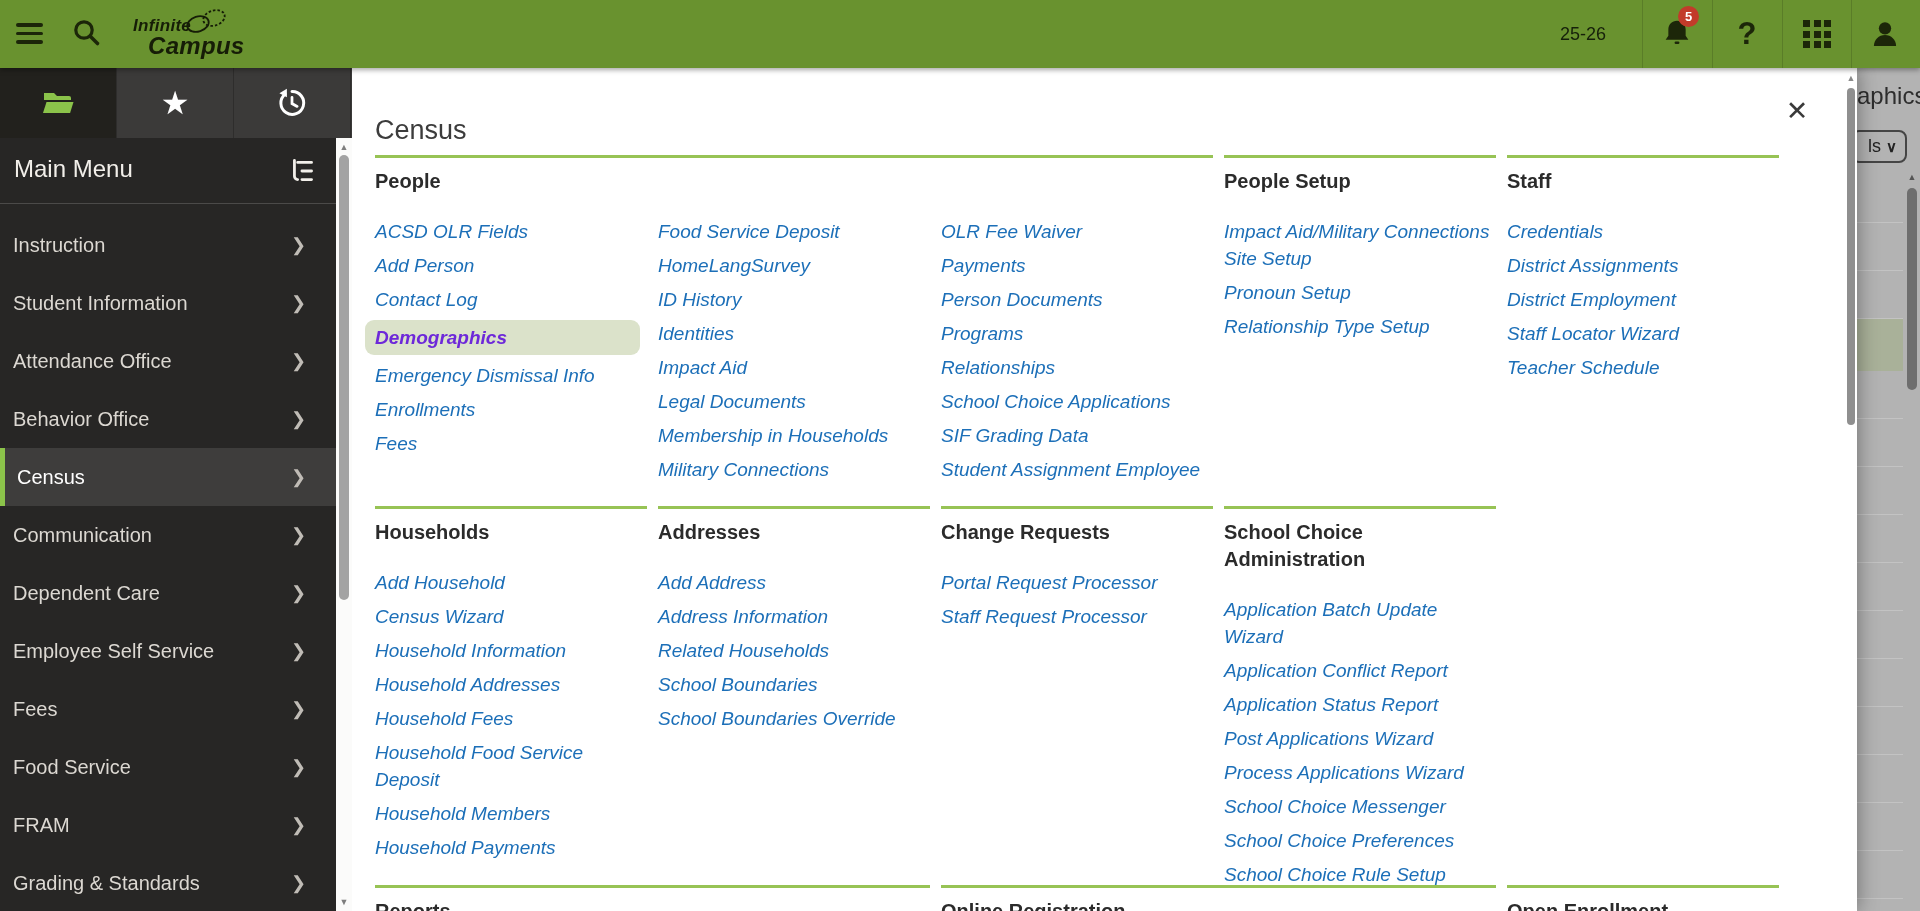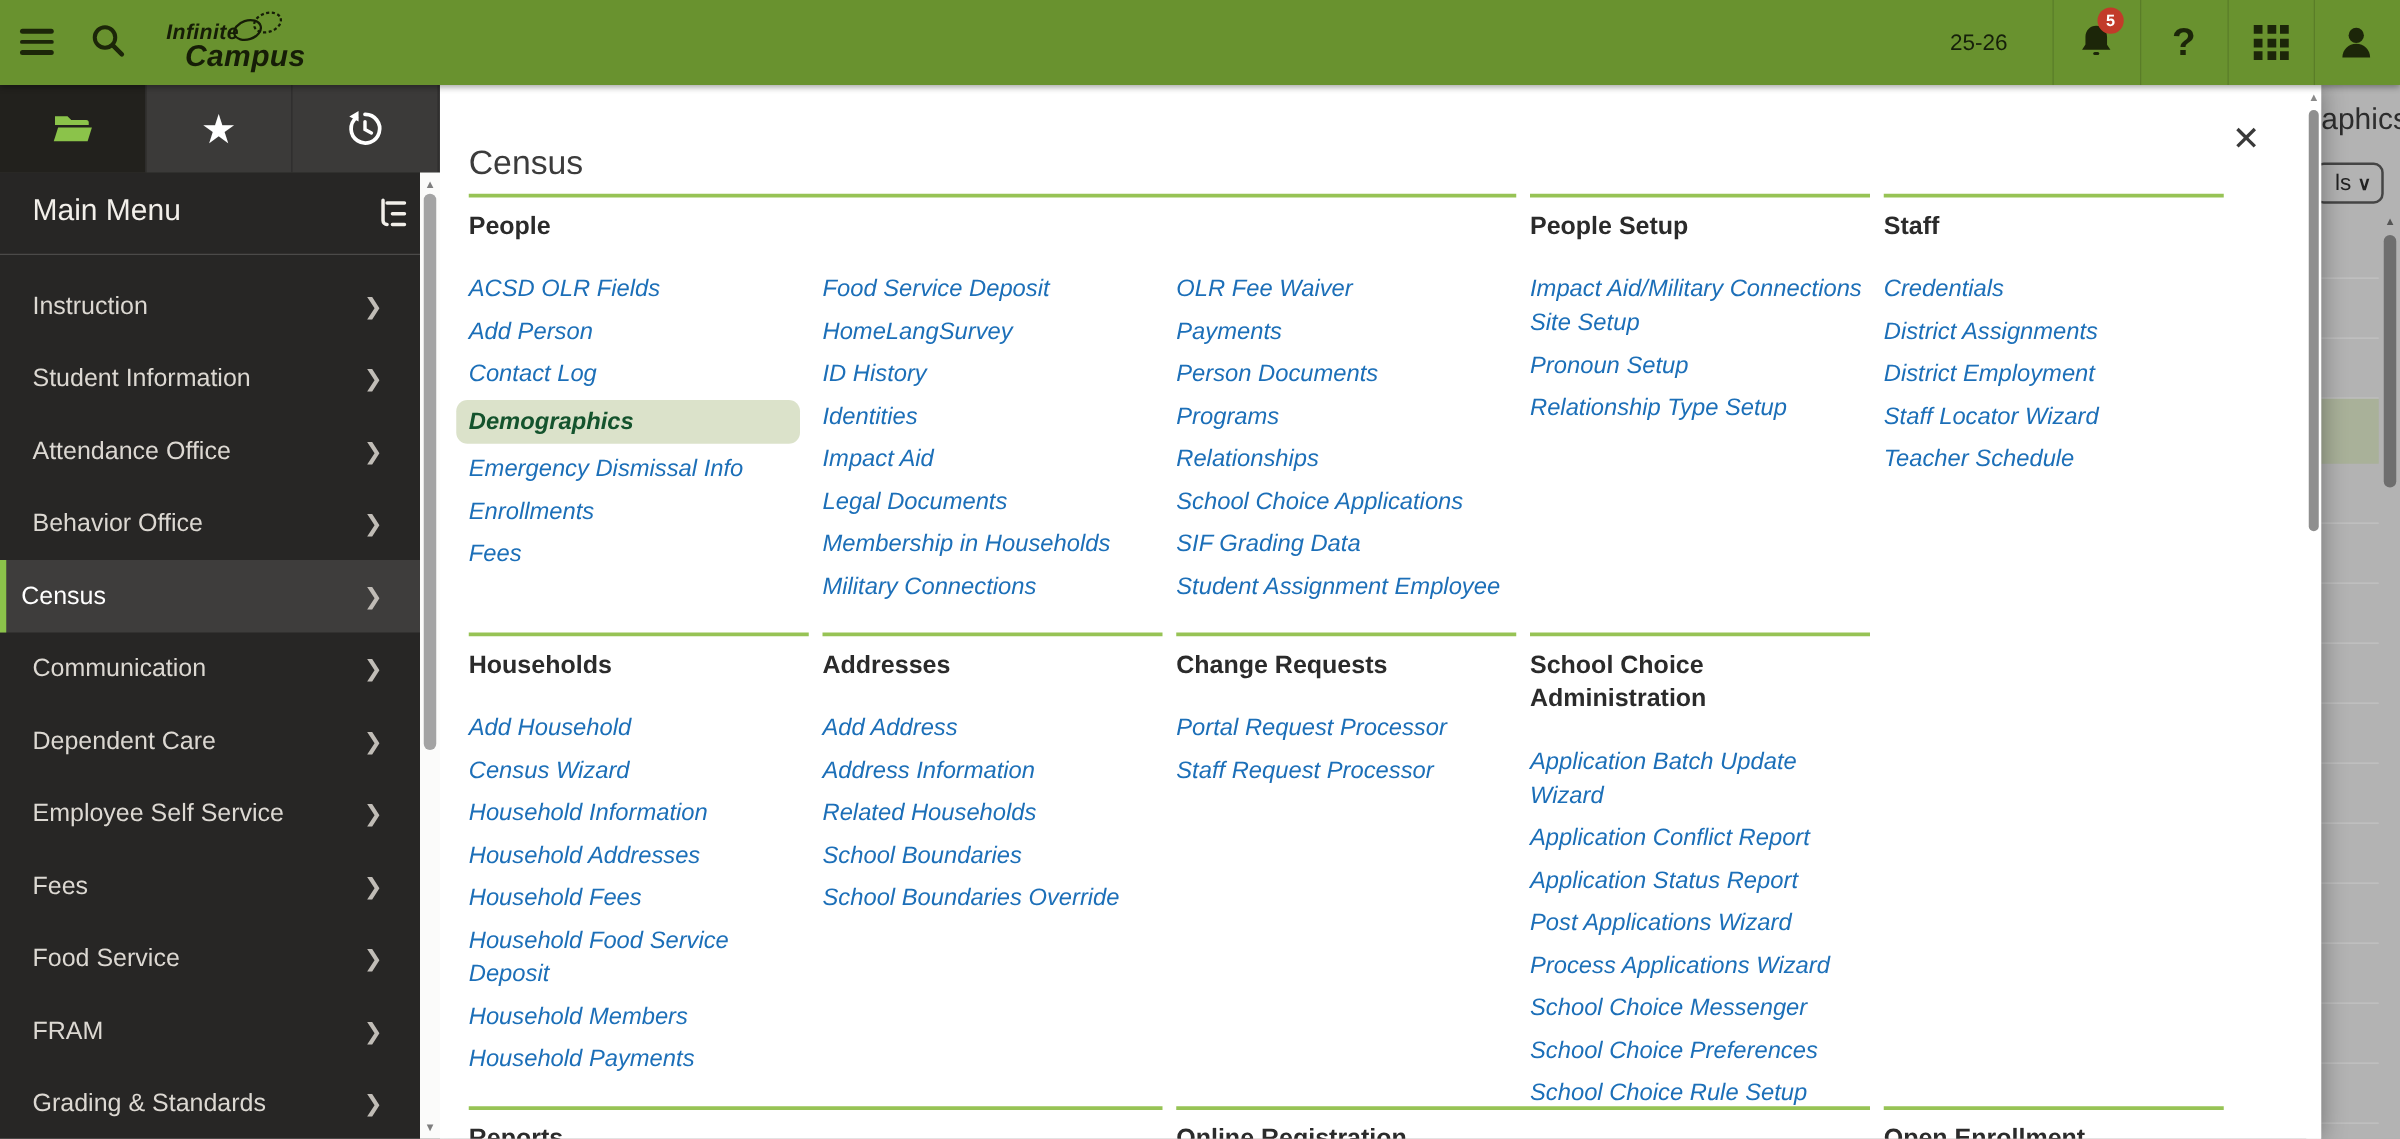--- a/index.html
+++ b/index.html
@@ -26,27 +26,27 @@
   .gridicon { display:grid; grid-template-columns:repeat(3,7px); grid-gap:3.5px; }
   .gridicon div { width:7px; height:7px; background:#1c2609; }
 
   
   .sidebar { position:absolute; left:0; top:68px; width:352px; height:843px; background:#272625; z-index:40; }
   .tabbar { position:absolute; left:0; top:0; width:352px; height:70px; background:#3b3a39; display:flex; }
   .tab { width:117px; height:70px; display:flex; align-items:center; justify-content:center;
     border-right:1px solid #2e2d2c; cursor:pointer; }
   .tab.active { background:#22211d; }
   .tab .star { color:#fff; font-size:32px; line-height:32px; }
-  .menu-head { position:absolute; left:0; top:70px; width:280px; height:65px;margin-left:12px; }
+  .menu-head { position:absolute; left:0; top:70px; width:280px; height:65px; }
   .menu-head .title { position:absolute; left:14px; top:17px; font-size:24px; color:#f2efea; }
   .menu-head .treeicon { position:absolute; left:288px; top:18px; }
   .menu-div { position:absolute; left:0; top:135px; width:336px; height:1px; background:#4b4a49; }
   .menu-list { position:absolute; left:0; top:136px; width:336px; padding-top:12px; }
   .menu-item { position:relative; height:58px; display:flex; align-items:center; cursor:pointer;
-    padding-left:26px; color:#dcd8d2; font-size:20px; }
+    padding-left:13px; color:#dcd8d2; font-size:20px; }
   .menu-item .chev { position:absolute; right:30px; top:50%; transform:translateY(-50%);
     font-size:18px; color:#c0bcb6; }
   .menu-item.active { background:#3e3d3c; color:#ffffff; border-left:5px solid #8bc34a; padding-left:12px; }
   .side-scroll { position:absolute; left:336px; top:70px; width:16px; height:773px; background:#fbfbfa; }
   .side-scroll .thumb { position:absolute; left:3px; top:17px; width:10px; height:445px; background:#a3a3a3; border-radius:5px; }
   .scroll-arrow { position:absolute; left:0; width:16px; text-align:center; font-size:9px; color:#7d7d7d; }
 
   
   .bgstrip { position:absolute; left:1857px; top:68px; width:63px; height:843px; background:#b3b3b3; z-index:10; }
   .bg-title { position:absolute; left:0px; top:14px; font-size:24px; color:#2d2d2d; white-space:nowrap; }
@@ -73,21 +73,21 @@
 
   .section { position:absolute; }
   .sec-line { height:3px; background:#97c355; }
   .sec-h { margin-top:10px; font-size:20px; line-height:27px; font-weight:700; color:#2b2b2b; max-width:250px; }
   .sec-h.wide { max-width:none; }
   .sec-cols { display:flex; gap:11px; margin-top:19px; }
   .sec-col { list-style:none; width:272px;font-style:italic; }
   .sec-col li { padding:3.5px 0; }
   .sec-col a { font-size:19px; line-height:27px; color:#1c6fb8; text-decoration:none; cursor:pointer; }
   .sec-col li.active a { display:block; width:275px; margin-left:-10px; padding:4px 0 4px 10px;
-    background:#dbe2ca; border-radius:9px; color:#14532d; font-weight:700; }
+    background:#dbe2ca; border-radius:9px; color:#6d28d9; font-weight:700; }
 </style>
 </head>
 <body>
 
 <div class="topbar">
   <div class="hamburger">
     <div></div>
       <div></div>
       <div></div>
   </div>

